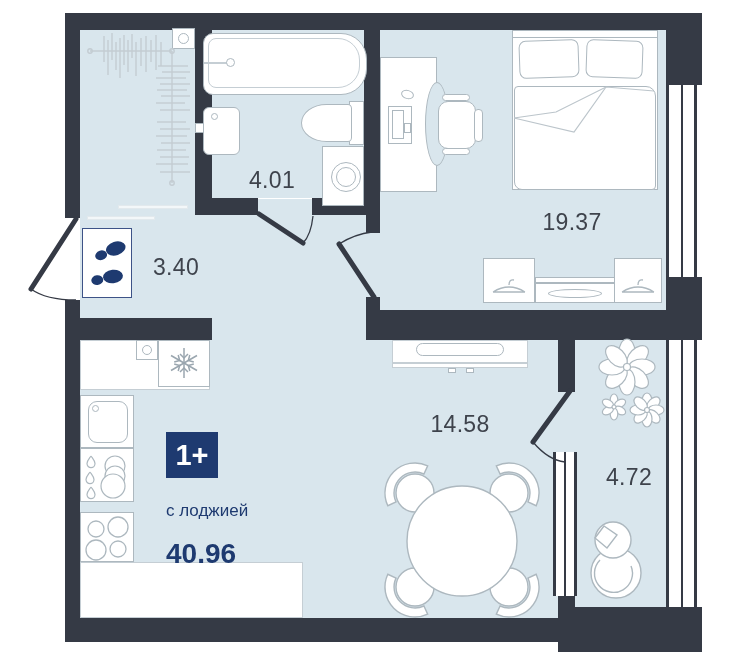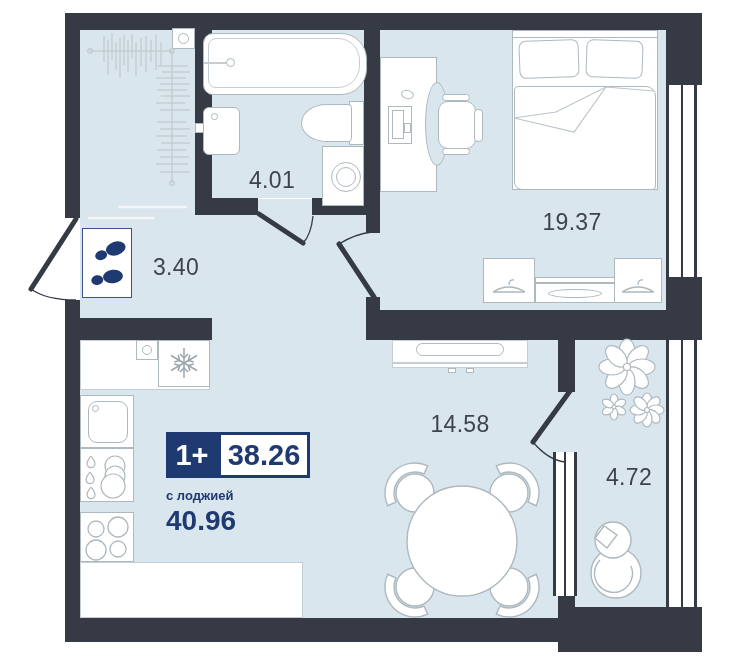--- a/index.html
+++ b/index.html
@@ -14,22 +14,22 @@
   .furn{position:absolute;background:#fff;border:1.5px solid var(--outline);box-sizing:border-box;}
   .window{position:absolute;background:#fff;border-left:3px solid var(--wall);border-right:3px solid var(--wall);box-sizing:border-box;}
   .pane{position:absolute;left:50%;top:0;bottom:0;width:2px;margin-left:-1px;background:var(--wall);}
   .room-label{position:absolute;transform:translate(-50%,-50%);color:var(--label);font-size:23px;font-weight:500;letter-spacing:.3px;white-space:nowrap;z-index:6;}
   .circle{border-radius:50%;}
   svg.overlay{position:absolute;left:0;top:0;z-index:5;pointer-events:none;}
   .badge-wrap{position:absolute;left:166px;top:432px;z-index:7;}
   .badge{display:flex;height:46px;}
   .badge .rooms{background:var(--accent);color:#fff;font-weight:700;font-size:29px;display:flex;align-items:center;justify-content:center;width:52px;}
   .badge .area{background:#fff;color:var(--accent);font-weight:700;font-size:29px;display:flex;align-items:center;justify-content:center;width:92px;border:3px solid var(--accent);box-sizing:border-box;}
-  .badge-note{color:var(--accent);font-size:13px;font-weight:700;margin-top:10px;}
-  .badge-total{color:var(--accent);font-size:28px;font-weight:600;margin-top:2px;}
+  .badge-note{color:var(--accent);font-size:17px;font-weight:400;margin-top:23px;}
+  .badge-total{color:var(--accent);font-size:28px;font-weight:600;margin-top:17px;}
   .shelf{position:absolute;background:#f3f7f9;border:1px solid #e2e9ed;box-sizing:border-box;}
 </style>
 </head>
 <body>
 
 <div id="plan">
 
   <div class="floor" style="left:80px;top:30px;width:115px;height:185px;"></div>
   <div class="floor" style="left:212px;top:30px;width:152px;height:168px;"></div>
   <div class="floor" style="left:380px;top:30px;width:286px;height:280px;"></div>
@@ -312,19 +312,18 @@
 
   <div class="room-label" style="left:272px;top:180px;">4.01</div>
   <div class="room-label" style="left:572px;top:222px;">19.37</div>
   <div class="room-label" style="left:176px;top:267px;">3.40</div>
   <div class="room-label" style="left:460px;top:424px;">14.58</div>
   <div class="room-label" style="left:629px;top:477px;">4.72</div>
 
   <div class="badge-wrap">
     <div class="badge">
       <div class="rooms">1+</div>
-      <div class="area">38.26</div>
     </div>
     <div class="badge-note">с лоджией</div>
     <div class="badge-total">40.96</div>
   </div>
 
 </div>
 
 </body></html>

